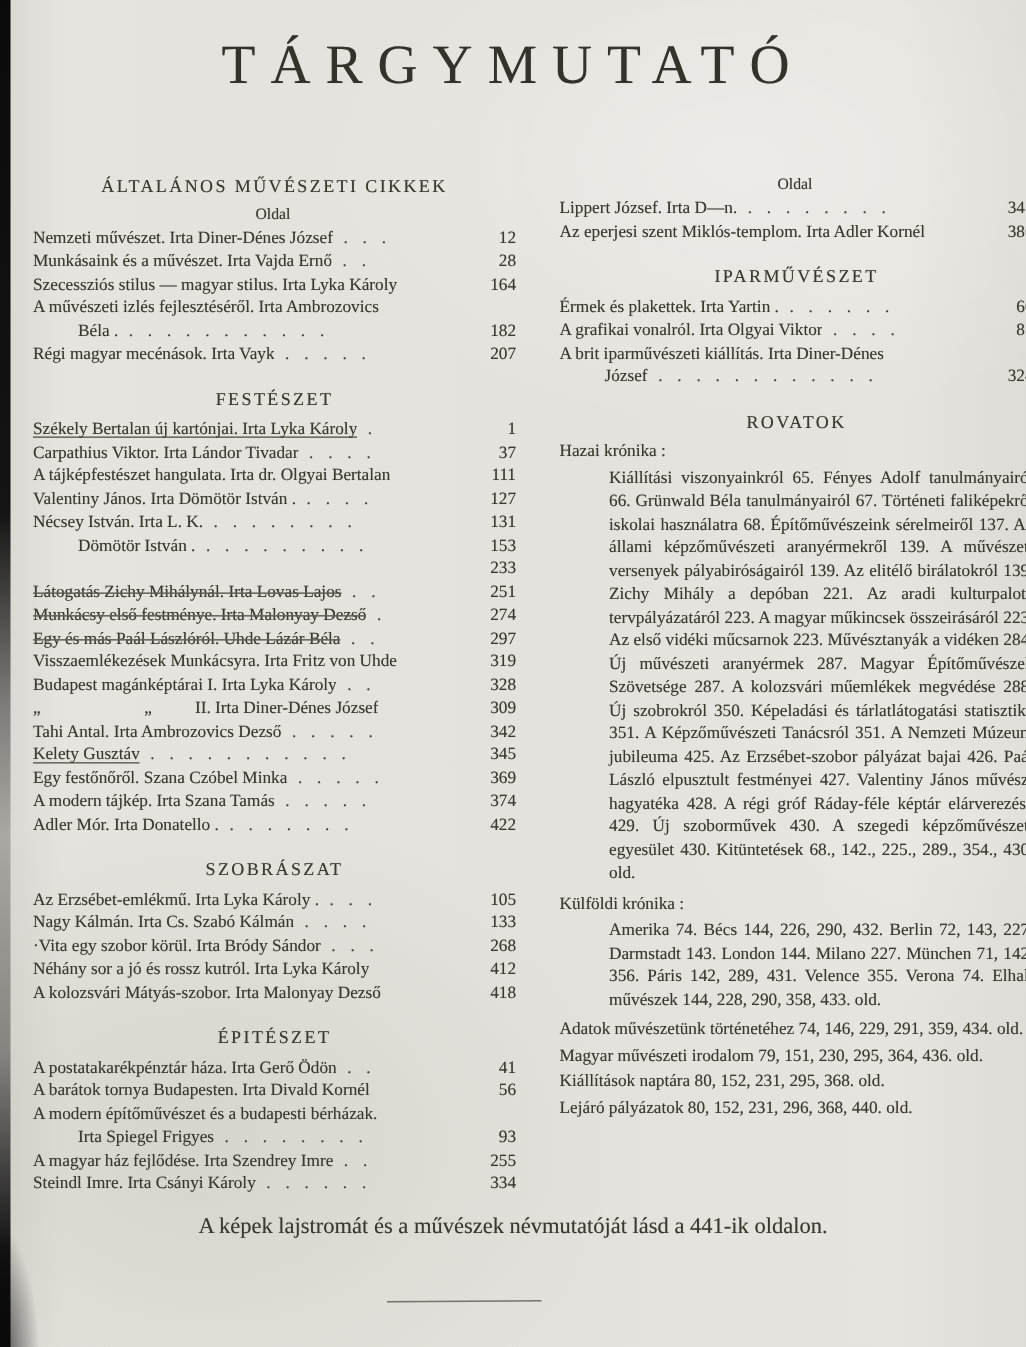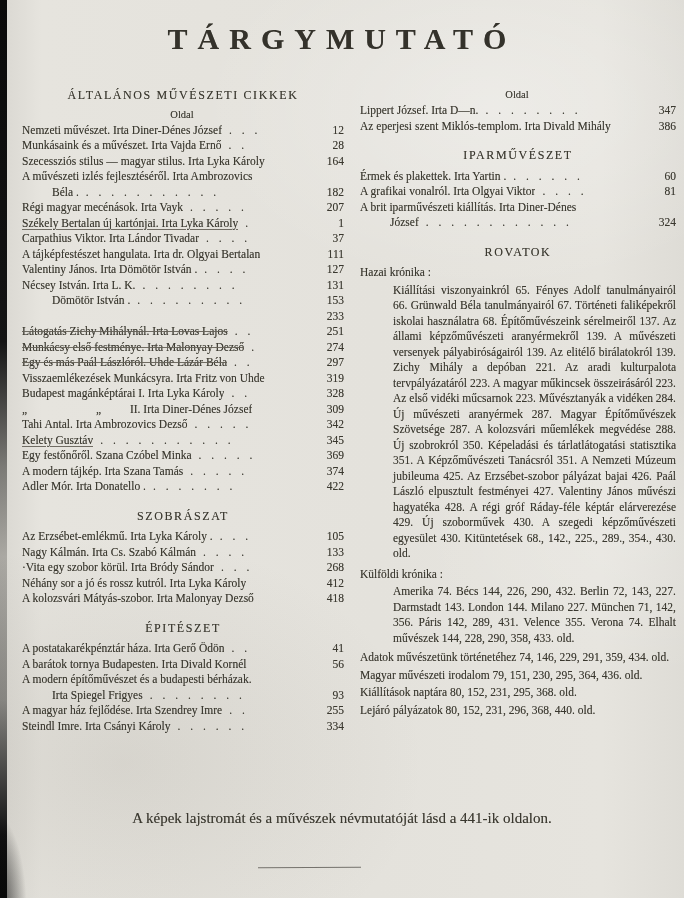--- a/index.html
+++ b/index.html
@@ -11,23 +11,23 @@
       radial-gradient(ellipse 420px 260px at 72% 12%, rgba(255,255,255,.30), rgba(255,255,255,0) 70%),
       radial-gradient(ellipse 500px 380px at 18% 85%, rgba(125,120,108,.14), rgba(125,120,108,0) 60%),
       radial-gradient(ellipse 300px 200px at 92% 60%, rgba(255,255,255,.18), rgba(255,255,255,0) 70%),
       linear-gradient(90deg,#d9d7d1 0,#e6e4de 6%,#e4e2dc 55%,#e6e4de 88%,#dedcd6 100%);
     background-color:#e3e1db;
   }
   .scan-edge-left{position:absolute;left:0;top:0;bottom:0;width:7px;z-index:5;
     background:linear-gradient(180deg,#0a0a0a 0,#141414 38%,rgba(45,45,42,.55) 52%,rgba(60,58,54,.30) 62%,rgba(40,40,38,.45) 78%,#121212 93%,#090909 100%);}
   .scan-blob-bl{position:absolute;left:-8px;bottom:-10px;width:34px;height:95px;z-index:5;
     background:radial-gradient(ellipse at 0% 100%, rgba(8,8,8,.88), rgba(8,8,8,0) 72%);}
-  .title{margin:22px 0 0;text-align:center;font-size:30px;font-weight:700;
+  .title{margin:22px 0 0;text-align:center;font-size:37px;font-weight:400;
     letter-spacing:10px;color:#34322b;text-shadow:0 0 .5px rgba(52,50,43,.55);}
-  .cols{display:flex;margin:32px 0 0;padding:0 14px 0 22px;gap:16px;}
+  .cols{display:flex;margin:52px 0 0;padding:0 14px 0 22px;gap:29px;}
   .col{font-size:11.5px;line-height:15.5px;}
   .col-left{width:322px;flex:none;}
   .col-right{width:316px;flex:none;padding-top:1px;}
   .sec-h{text-align:center;font-size:12px;letter-spacing:1.6px;margin:14px 0 5px;color:#3a382f;}
   .sec:first-child .sec-h{margin-top:0;}
   .oldal{text-align:center;font-size:10.5px;line-height:12px;margin:0 2px 2px 0;}
   .row{display:flex;align-items:baseline;}
   .row .t{flex:none;white-space:nowrap;overflow:hidden;max-width:292px;}
   .row .d{flex:none;white-space:nowrap;overflow:hidden;word-spacing:7px;padding-left:7px;color:#45433a;}
   .row .p{margin-left:auto;min-width:26px;text-align:right;flex:none;padding-left:6px;}
@@ -78,20 +78,21 @@
             <span class="d">. . . . . . . . . . .</span>
             <span class="p">182</span>
           </div>
           <div class="row">
             <span class="t">Régi magyar mecénások. Irta Vayk</span>
             <span class="d">. . . . .</span>
             <span class="p">207</span>
           </div>
         </section>
         <section class="sec">
+          <div class="sec-h">FESTÉSZET</div>
           <div class="row mark-underline">
             <span class="t">Székely Bertalan új kartónjai. Irta Lyka Károly</span>
             <span class="d">.</span>
             <span class="p">1</span>
           </div>
           <div class="row">
             <span class="t">Carpathius Viktor. Irta Lándor Tivadar</span>
             <span class="d">. . . .</span>
             <span class="p">37</span>
           </div>
@@ -230,21 +231,21 @@
       </div>
     <div class="col col-right" id="col-right">
         <section class="sec">
           <div class="oldal">Oldal</div>
           <div class="row">
             <span class="t">Lippert József. Irta D—n.</span>
             <span class="d">. . . . . . . .</span>
             <span class="p">347</span>
           </div>
           <div class="row">
-            <span class="t">Az eperjesi szent Miklós-templom. Irta Divald Mihály</span>
+            <span class="t">Az eperjesi szent Miklós-templom. Irta Adler Kornél</span>
             <span class="p">386</span>
           </div>
         </section>
         <section class="sec">
           <div class="sec-h">IPARMŰVÉSZET</div>
           <div class="row">
             <span class="t">Érmek és plakettek. Irta Yartin .</span>
             <span class="d">. . . . . .</span>
             <span class="p">60</span>
           </div>

